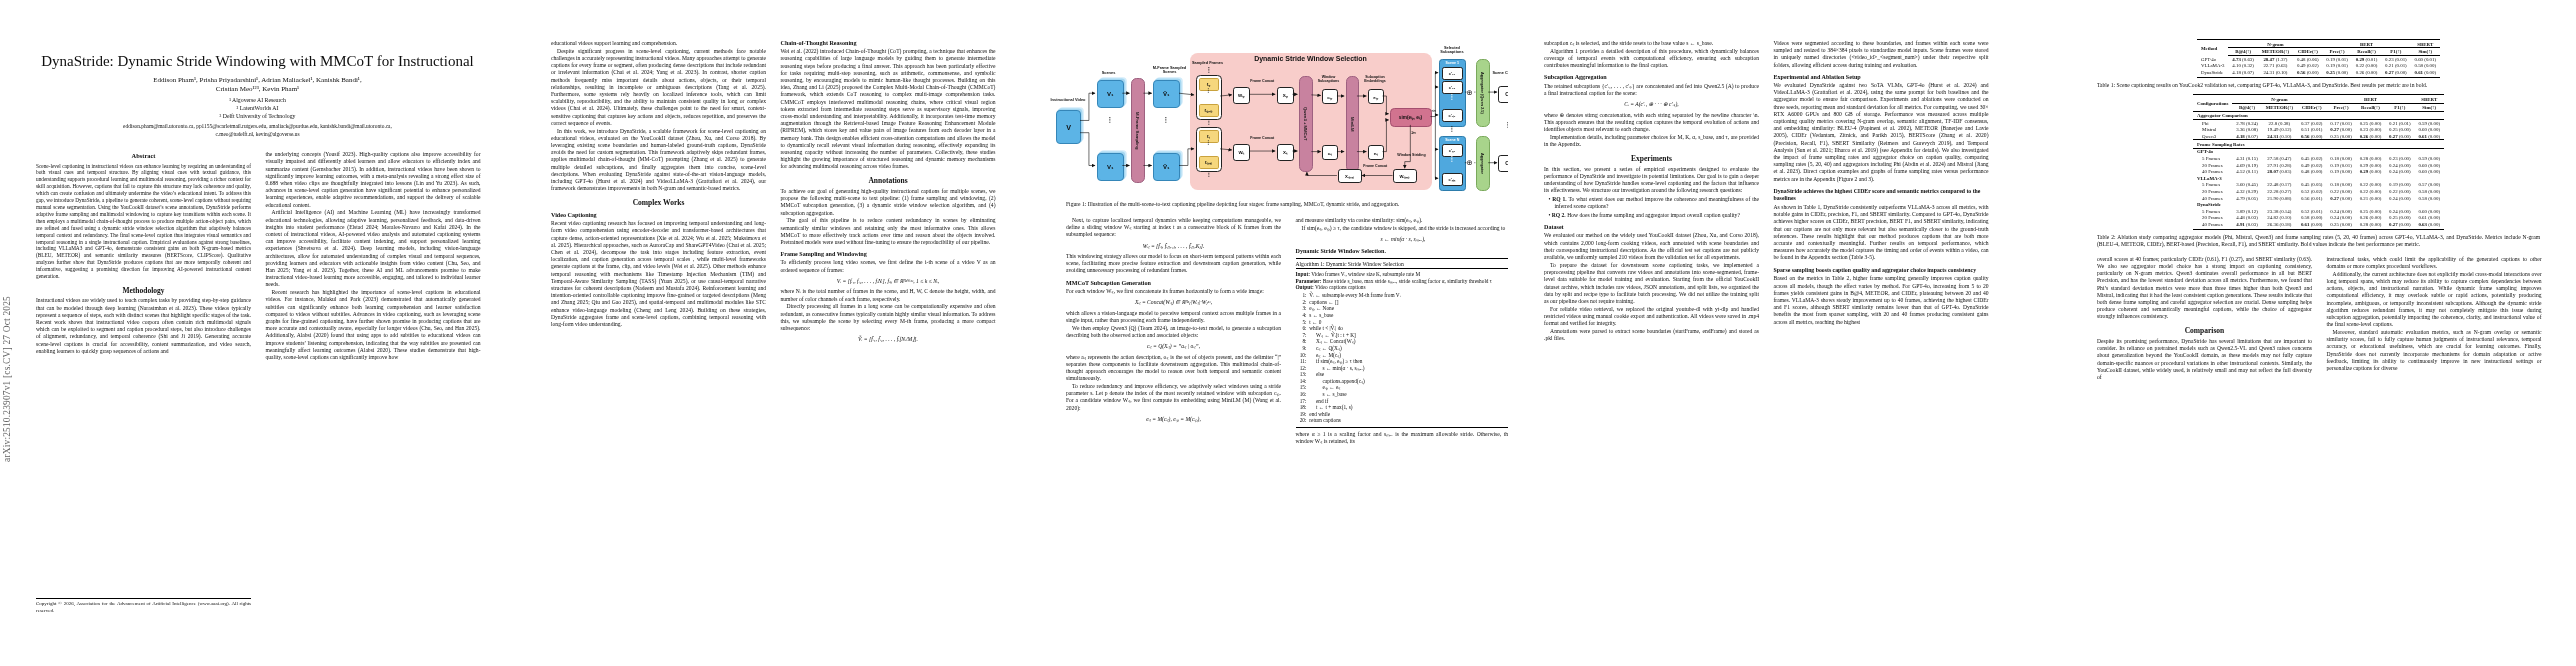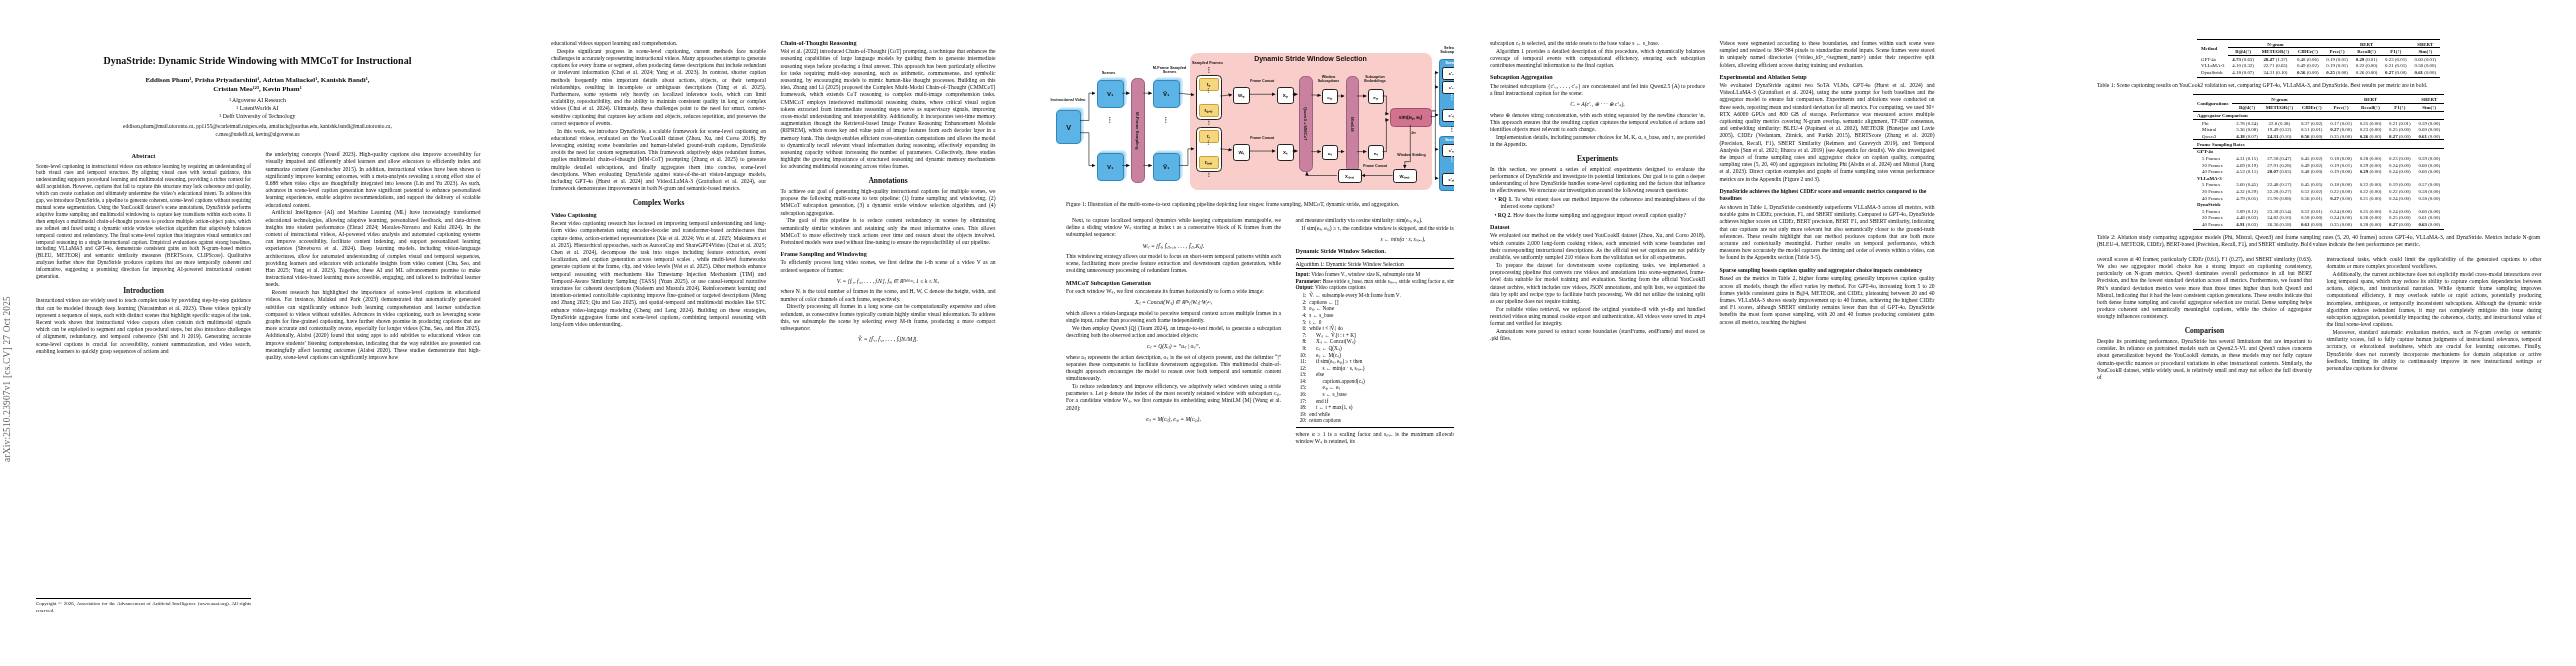--- a/index.html
+++ b/index.html
@@ -1,20 +1,20 @@
 <!DOCTYPE html>
 <html style="font-size:9px"><head>
 <meta charset="utf-8">
 <style>
   html,body{margin:0;padding:0;background:#ffffff;}
   .canvas{position:relative;width:2576px;height:667px;background:#fff;font-family:"Liberation Serif",serif;color:#0e0e0e;overflow:hidden;}
   .page{position:absolute;top:0;width:515px;height:667px;background:#fff;}
   .titleblk{text-align:center;padding-top:54px;}
-  .t1{font-size:10px;font-weight:bold;line-height:14.5px;}
-  .auth{font-size:7px;font-weight:bold;margin-top:7.2px;line-height:9.4px;}
+  .t1{font-size:15px;font-weight:normal;line-height:14.5px;}
+  .auth{font-size:7px;font-weight:normal;margin-top:7.2px;line-height:9.4px;}
   .affil{font-size:5.8px;line-height:7.8px;margin-top:2.8px;}
   .emails{font-size:5.4px;line-height:7.2px;margin-top:2.8px;}
   .cols{display:flex;gap:14.5px;padding:0 36px;}
   .col{width:215px;flex:none;}
   .pgpad{padding-top:40px;}
   .p{font-size:5.6px;line-height:7.2px;text-align:justify;margin:0 0 0.6px;text-indent:6.1px;}
   .p0{text-indent:0;}
   .abstract{font-size:5.3px;line-height:6.9px;}
   .abs-h{font-size:6.4px;font-weight:bold;text-align:center;margin:1.1px 0 3.3px;}
   .h1c{font-size:7.5px;font-weight:bold;text-align:center;margin:5.6px 0 2.8px;}
@@ -80,21 +80,21 @@
       <div class="affil">¹ Algoverse AI Research</div>
       <div class="affil" style="margin-top:0">² LatentWorlds AI</div>
       <div class="affil" style="margin-top:0">³ Delft University of Technology</div>
       <div class="emails">eddison.pham@mail.utoronto.ca, pp1155@scarletmail.rutgers.edu, amaliack@purdue.edu, kanishk.bandi@mail.utoronto.ca,</div>
       <div class="emails" style="margin-top:0">c.meo@tudelft.nl, kevin@algoverse.us</div>
     </div>
     <div class="cols" style="margin-top:13.3px">
       <div class="col">
         <div class="abs-h">Abstract</div>
         <div class="p p0 abstract">Scene-level captioning in instructional videos can enhance learning by requiring an understanding of both visual cues and temporal structure. By aligning visual cues with textual guidance, this understanding supports procedural learning and multimodal reasoning, providing a richer context for skill acquisition. However, captions that fail to capture this structure may lack coherence and quality, which can create confusion and ultimately undermine the video’s educational intent. To address this gap, we introduce DynaStride, a pipeline to generate coherent, scene-level captions without requiring manual scene segmentation. Using the YouCookII dataset’s scene annotations, DynaStride performs adaptive frame sampling and multimodal windowing to capture key transitions within each scene. It then employs a multimodal chain-of-thought process to produce multiple action-object pairs, which are refined and fused using a dynamic stride window selection algorithm that adaptively balances temporal context and redundancy. The final scene-level caption thus integrates visual semantics and temporal reasoning in a single instructional caption. Empirical evaluations against strong baselines, including VLLaMA3 and GPT-4o, demonstrate consistent gains on both N-gram–based metrics (BLEU, METEOR) and semantic similarity measures (BERTScore, CLIPScore). Qualitative analyzes further show that DynaStride produces captions that are more temporally coherent and informative, suggesting a promising direction for improving AI-powered instructional content generation.</div>
-        <div class="h1c">Introduction</div>
+        <div class="h1c">Methodology</div>
         <div class="p p0">Instructional videos are widely used to teach complex tasks by providing step-by-step guidance that can be modeled through deep learning (Narasimhan et al. 2023). These videos typically represent a sequence of steps, each with distinct scenes that highlight specific stages of the task. Recent work shows that instructional video corpora often contain rich multimodal signals which can be exploited to segment and caption procedural steps, but also introduce challenges of alignment, redundancy, and temporal coherence (Shi and Ji 2019). Generating accurate scene-level captions is crucial for accessibility, content summarization, and video search, enabling learners to quickly grasp sequences of actions and</div>
       </div>
       <div class="col">
         <div class="p p0">the underlying concepts (Yousif 2023). High-quality captions also improve accessibility for visually impaired and differently abled learners and allow educators to efficiently index and summarize content (Gernsbacher 2015). In addition, instructional videos have been shown to significantly improve learning outcomes, with a meta-analysis revealing a strong effect size of 0.688 when video clips are thoughtfully integrated into lessons (Lin and Yu 2023). As such, advances in scene-level caption generation have significant potential to enhance personalized learning experiences, enable adaptive recommendations, and support the delivery of scalable educational content.</div>
         <div class="p">Artificial Intelligence (AI) and Machine Learning (ML) have increasingly transformed educational technologies, allowing adaptive learning, personalized feedback, and data-driven insights into student performance (Elstad 2024; Morales-Navarro and Kafai 2024). In the context of instructional videos, AI-powered video analysis and automated captioning systems can improve accessibility, facilitate content indexing, and support personalized learning experiences (Shvetsova et al. 2024). Deep learning models, including vision-language architectures, allow for automated understanding of complex visual and temporal sequences, providing learners and educators with actionable insights from video content (Chu, Seo, and Han 2025; Yang et al. 2023). Together, these AI and ML advancements promise to make instructional video-based learning more accessible, engaging, and tailored to individual learner needs.</div>
         <div class="p">Recent research has highlighted the importance of scene-level captions in educational videos. For instance, Malakul and Park (2023) demonstrated that automatically generated subtitles can significantly enhance both learning comprehension and learner satisfaction compared to videos without subtitles. Advances in video captioning, such as leveraging scene graphs for fine-grained captioning, have further shown promise in producing captions that are more accurate and contextually aware, especially for longer videos (Chu, Seo, and Han 2025). Additionally, Alabsi (2020) found that using apps to add subtitles to educational videos can improve students’ listening comprehension, indicating that the way subtitles are presented can meaningfully affect learning outcomes (Alabsi 2020). These studies demonstrate that high-quality, scene-level captions can significantly improve how</div>
       </div>
     </div>
     <div class="footnote">Copyright © 2026, Association for the Advancement of Artificial Intelligence (www.aaai.org). All rights reserved.</div>
   </div>
@@ -371,21 +371,21 @@
                 <span class="algnum">20:</span>
                 <span style="padding-left: 0px;">return captions</span>
               </div>
             </div>
         </div>
         <div class="p p0">where α ≥ 1 is a scaling factor and sₘₐₓ is the maximum allowable stride. Otherwise, the window Wᵢₜ is retained, its</div>
       </div>
     </div>
   </div>
 
-  <div class="page" style="left:1454px">
+  <div class="page" style="left:1508px">
     <div class="cols pgpad">
       <div class="col">
         <div class="p p0">subcaption cᵢₜ is selected, and the stride resets to the base value s ← s_base.</div>
         <div class="p">Algorithm 1 provides a detailed description of this procedure, which dynamically balances coverage of temporal events with computational efficiency, ensuring each subcaption contributes meaningful information to the final caption.</div>
         <div class="h2l">Subcaption Aggregation</div>
         <div class="p p0">The retained subcaptions {c′ᵢ₁, . . . , c′ᵢₗᵢ} are concatenated and fed into Qwen2.5 (A) to produce a final instructional caption for the scene:</div>
         <div class="eq">Cᵢ = A(c′ᵢ₁ ⊕ · · · ⊕ c′ᵢₗᵢ),</div>
         <div class="p p0">where ⊕ denotes stirng concatenation, with each string separated by the newline character \n. This approach ensures that the resulting caption captures the temporal evolution of actions and identifies objects most relevant to each change.</div>
         <div class="p">Implementation details, including parameter choices for M, K, α, s_base, and τ, are provided in the Appendix.</div>
         <div class="h1c">Experiments</div>

